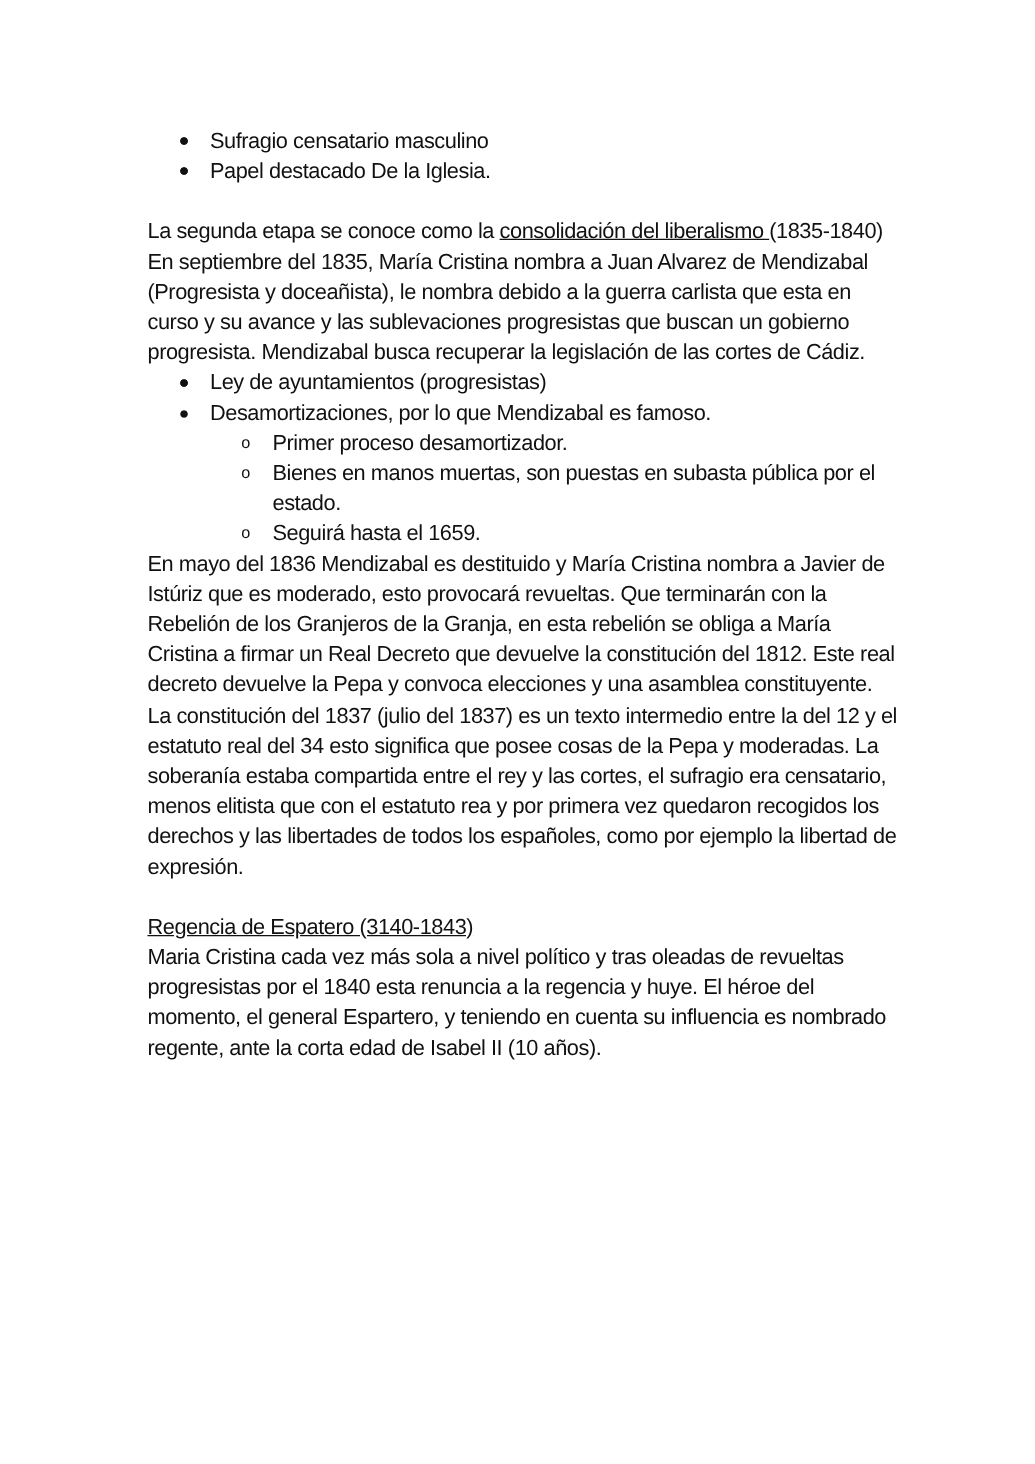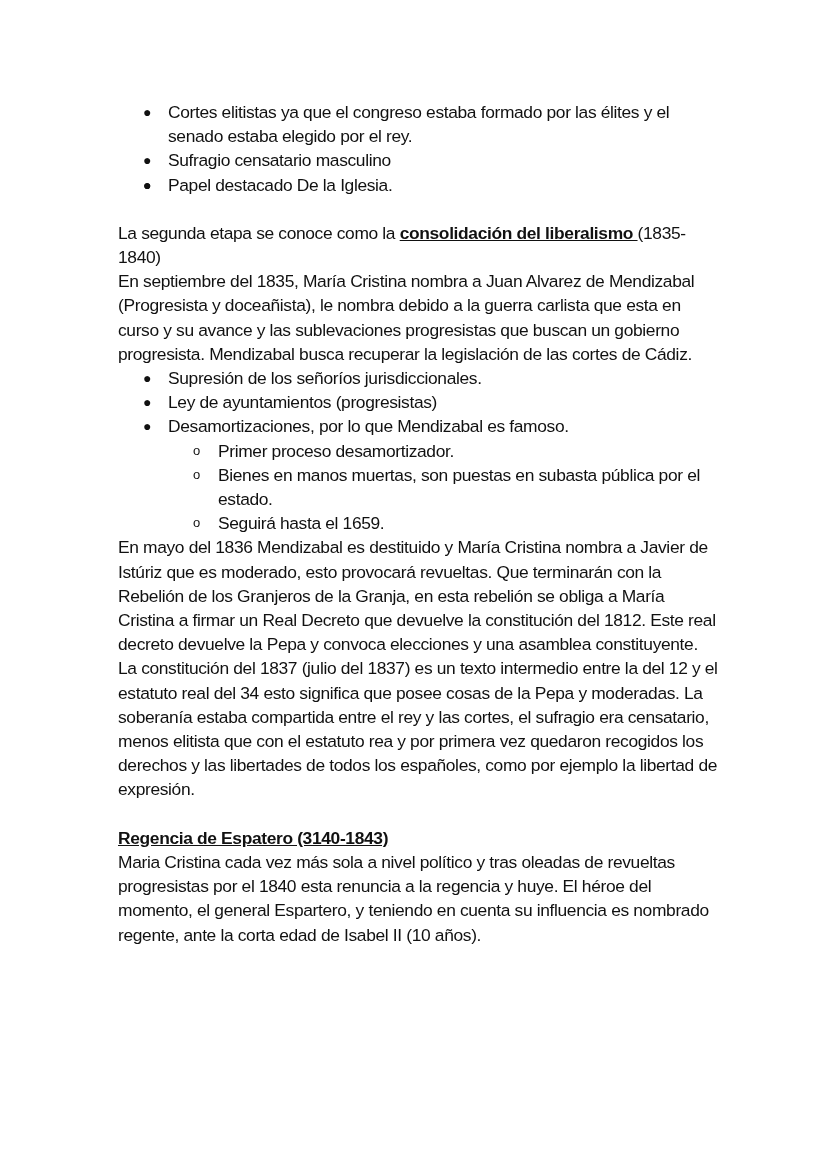--- a/index.html
+++ b/index.html
@@ -52,44 +52,44 @@
       top: 0;
       font-size: 13px;
     }
     p {
       margin: 0;
     }
     .gap {
       height: 24px;
     }
     .bu {
-      font-weight: bold;
+      font-weight: normal;
       text-decoration: underline;
     }
   </style>
 </head>
 <body>
 
 <div class="page">
 
   <ul class="l1">
-    <li><span class="bullet">●</span><span>Cortes elitistas ya que el congreso estaba formado por las élites y el senado estaba elegido por el rey.</span></li>
+    <li><span class="bullet">●</span></li>
     <li><span class="bullet">●</span><span>Sufragio censatario masculino</span></li>
     <li><span class="bullet">●</span></li>
     <li><span class="bullet">●</span><span>Papel destacado De la Iglesia.</span></li>
   </ul>
 
   <div class="gap"></div>
 
   <p><span>La segunda etapa se conoce como la </span><span class="bu">consolidación del liberalismo </span><span>(1835-1840)</span></p>
 
   <p>En septiembre del 1835, María Cristina nombra a Juan Alvarez de Mendizabal (Progresista y doceañista), le nombra debido a la guerra carlista que esta en curso y su avance y las sublevaciones progresistas que buscan un gobierno progresista. Mendizabal busca recuperar la legislación de las cortes de Cádiz.</p>
 
   <ul class="l1">
-    <li><span class="bullet">●</span><span>Supresión de los señoríos jurisdiccionales.</span></li>
+    <li><span class="bullet">●</span></li>
     <li><span class="bullet">●</span><span>Ley de ayuntamientos (progresistas)</span></li>
     <li><span class="bullet">●</span><span>Desamortizaciones, por lo que Mendizabal es famoso.</span>
       <ul class="l2">
         <li><span class="bullet">o</span><span>Primer proceso desamortizador.</span></li>
         <li><span class="bullet">o</span><span>Bienes en manos muertas, son puestas en subasta pública por el estado.</span></li>
         <li><span class="bullet">o</span><span>Seguirá hasta el 1659.</span></li>
       </ul>
     </li>
   </ul>
 

